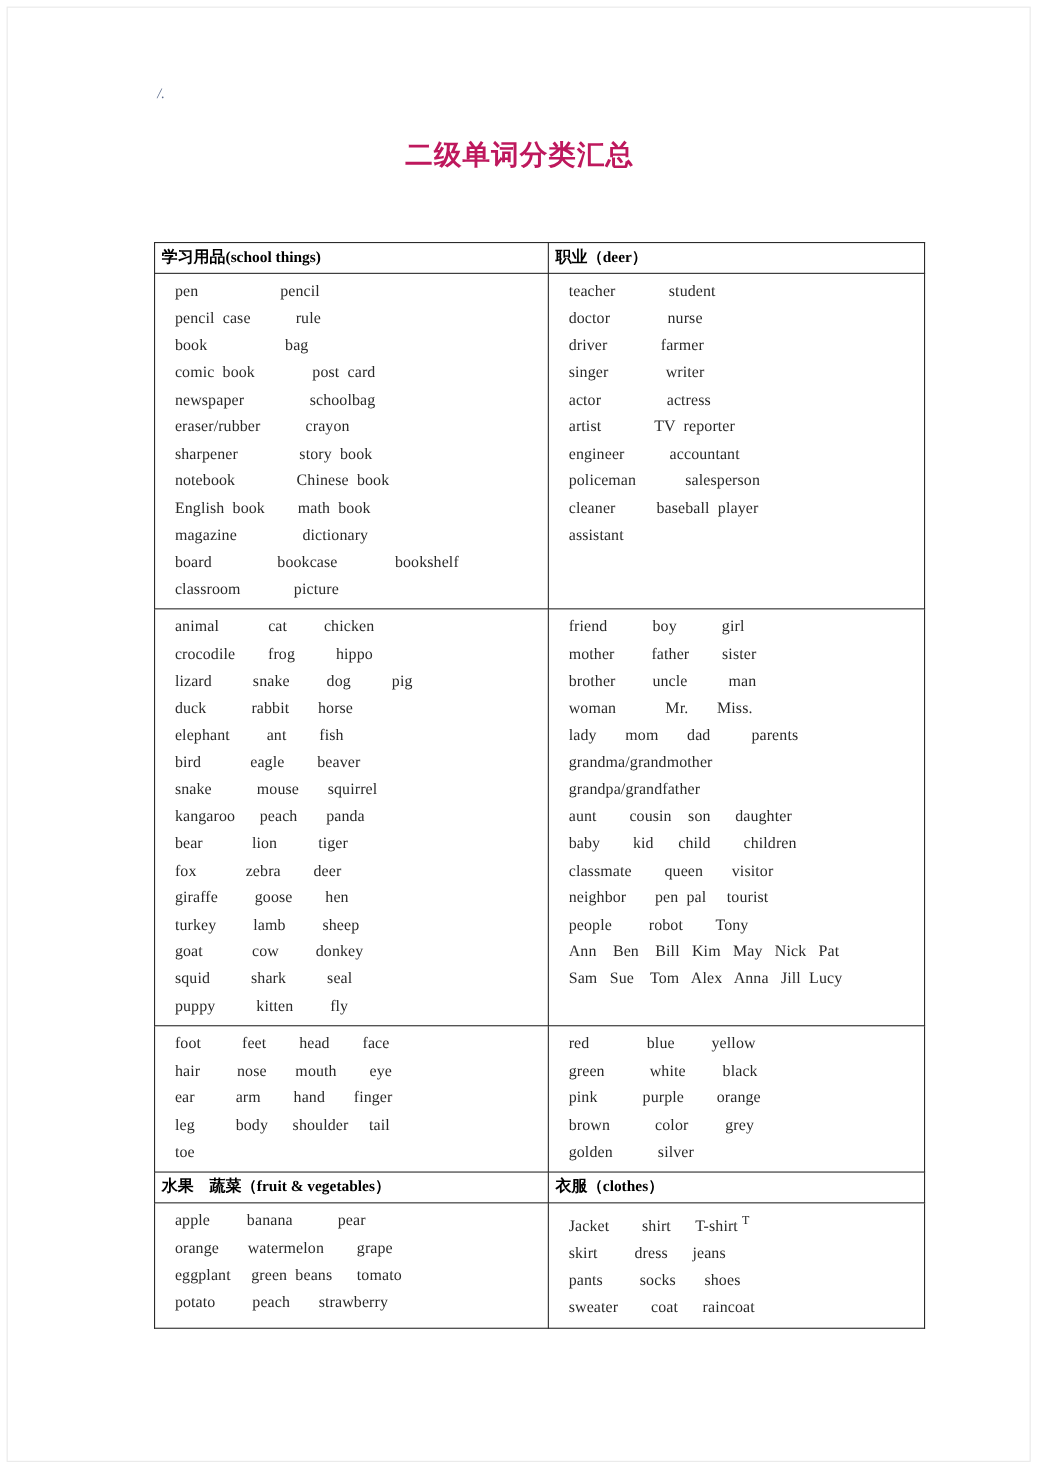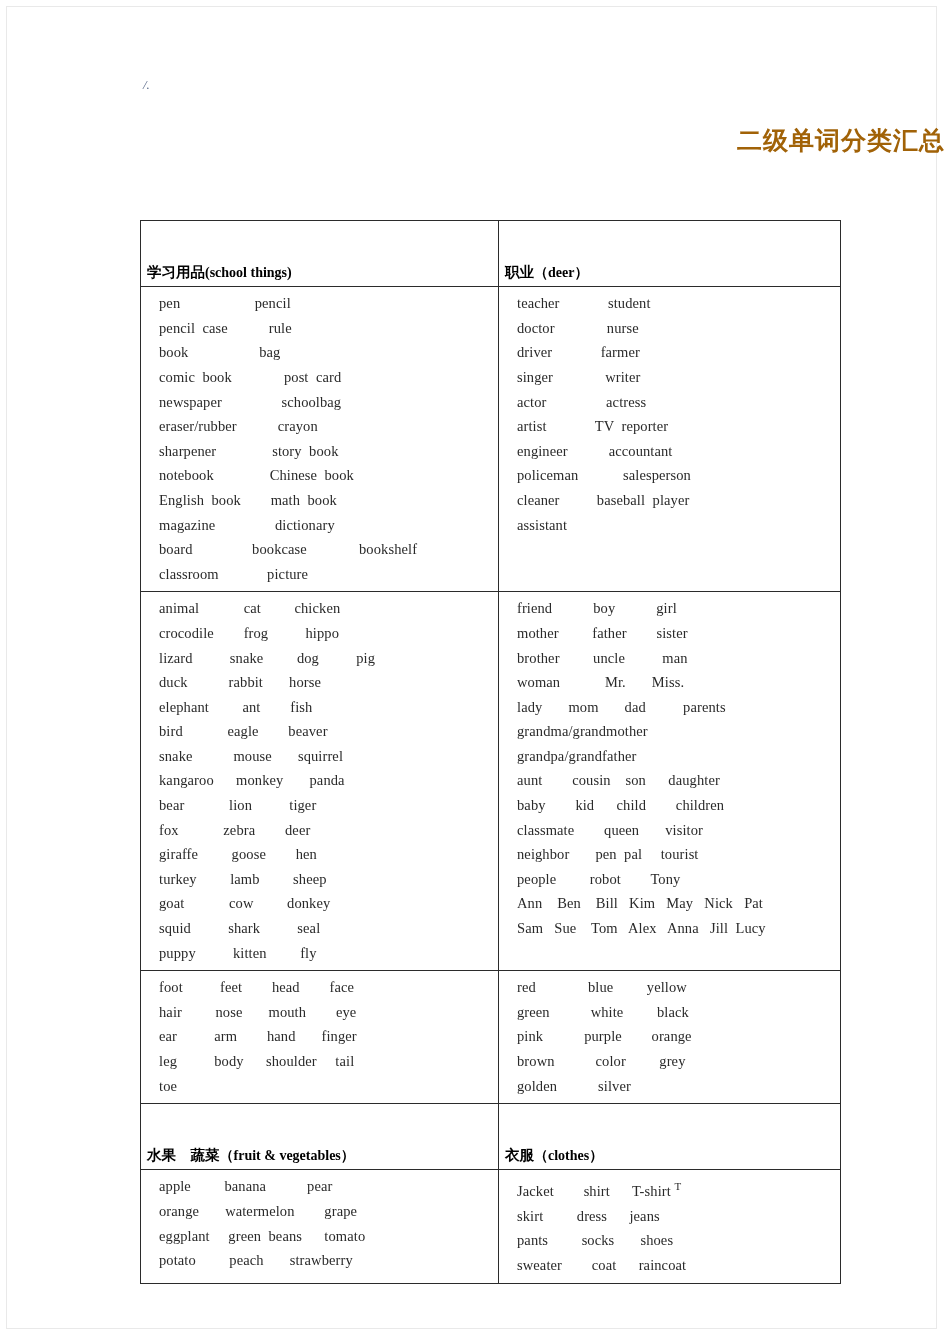--- a/index.html
+++ b/index.html
@@ -42,25 +42,25 @@
     color: #5a6a8a;
     letter-spacing: 0px;
     line-height: 1;
   }
 
   .doc-title {
     position: absolute;
     left: 0;
     top: 124px;
     width: 945px;
-    text-align: right;
+    text-align: center;
     font-family: "DejaVu Sans", "Liberation Sans", sans-serif;
     font-size: 25px;
     font-weight: bold;
-    color: #a16207;
+    color: #be185d;
     letter-spacing: 1px;
   }
 
   .word-table {
     position: absolute;
     left: 140px;
     top: 220px;
     width: 698px;
     border-collapse: collapse;
     table-layout: fixed;
@@ -74,21 +74,20 @@
   .col-right { width: 341px; }
 
   .cat-head {
     font-family: "DejaVu Sans", "Liberation Sans", sans-serif;
     font-size: 14.5px;
     font-weight: bold;
     color: #000;
     padding: 4px 0 4px 6px;
     line-height: 1.3;
     white-space: nowrap;
-    margin-top: 38px;
   }
   .cat-head .en {
     font-family: "Liberation Serif", "DejaVu Serif", serif;
     font-weight: bold;
     font-size: 14px;
   }
 
   .word-body {
     padding: 4px 4px 5px 6px;
     margin-left: 12px;
@@ -164,21 +163,21 @@
       <tr>
         <td class="col-left">
           <div class="word-body">
             <div class="wrow">animal            cat         chicken</div>
             <div class="wrow">crocodile        frog          hippo</div>
             <div class="wrow">lizard          snake         dog          pig</div>
             <div class="wrow">duck           rabbit       horse</div>
             <div class="wrow">elephant         ant        fish</div>
             <div class="wrow">bird            eagle        beaver</div>
             <div class="wrow">snake           mouse       squirrel</div>
-            <div class="wrow">kangaroo      monkey       panda</div>
+            <div class="wrow">kangaroo      peach       panda</div>
             <div class="wrow">bear            lion          tiger</div>
             <div class="wrow">fox            zebra        deer</div>
             <div class="wrow">giraffe         goose        hen</div>
             <div class="wrow">turkey         lamb         sheep</div>
             <div class="wrow">goat            cow         donkey</div>
             <div class="wrow">squid          shark          seal</div>
             <div class="wrow">puppy          kitten         fly</div>
           </div>
         </td>
         <td class="col-right">

